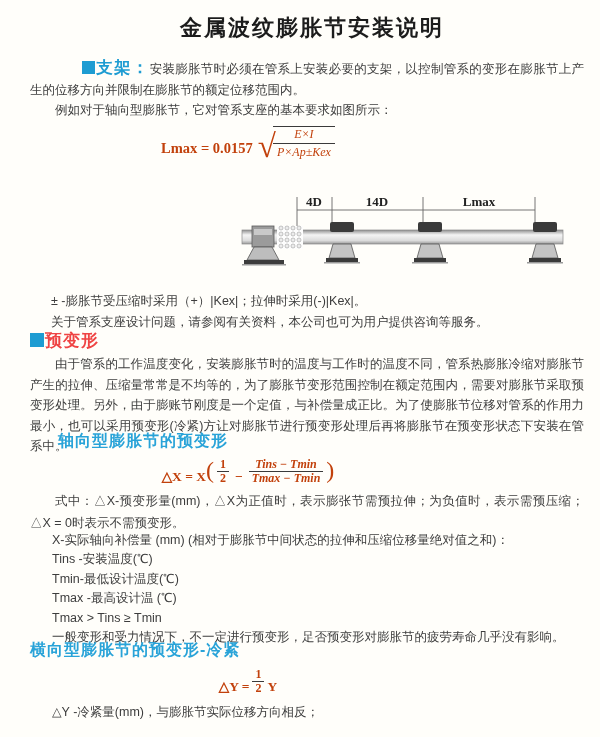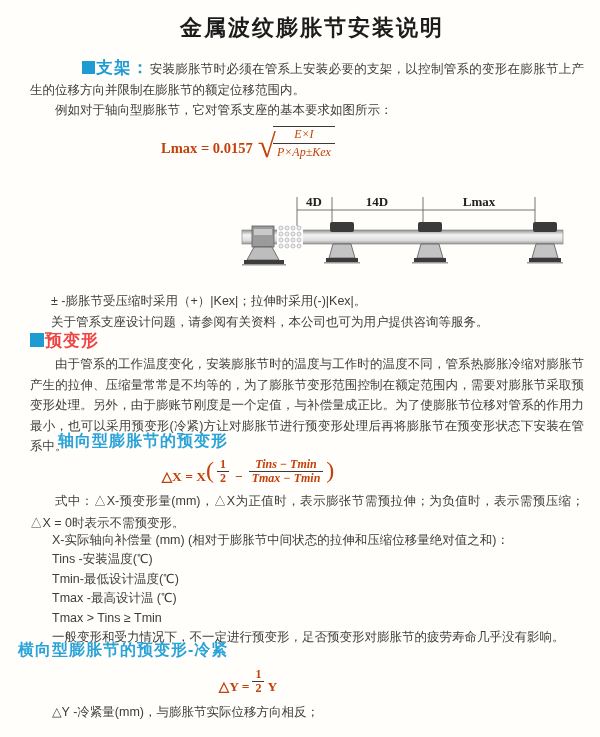--- a/index.html
+++ b/index.html
@@ -42,21 +42,21 @@
 
   .sec2-heading { position:absolute; top:329px; left:30px; color:#ef4444; font-weight:bold;
     font-size:17px; letter-spacing:1px; }
   .sec2-heading .marker-sq { width:14px; height:14px; vertical-align:-1px; }
   .sec2-para { position:absolute; top:354px; left:30px; width:554px; line-height:20.6px;
     text-indent:25px; }
 
   .sub-heading { position:absolute; color:#29a3d8; font-weight:bold; font-size:16px;
     letter-spacing:1px; }
   .axial-heading { top:431px; left:58px; }
-  .lateral-heading { top:640px; left:18px; }
+  .lateral-heading { top:640px; left:30px; }
 
   .formula2 { top:455px; height:30px; font-weight:bold; font-size:13.5px; }
   .formula2 .gap { margin:0 3px; }
   .big-paren { font-size:24px; font-weight:400; transform:translateY(-1px); }
   .frac { display:inline-flex; flex-direction:column; text-align:center; font-size:12px;
     line-height:13px; margin:0 3px; }
   .frac .fden { border-top:1px solid #3a3a3a; }
   .frac.italic { font-style:italic; }
   .frac .fnum, .frac .fden { padding:0 3px; }
 

